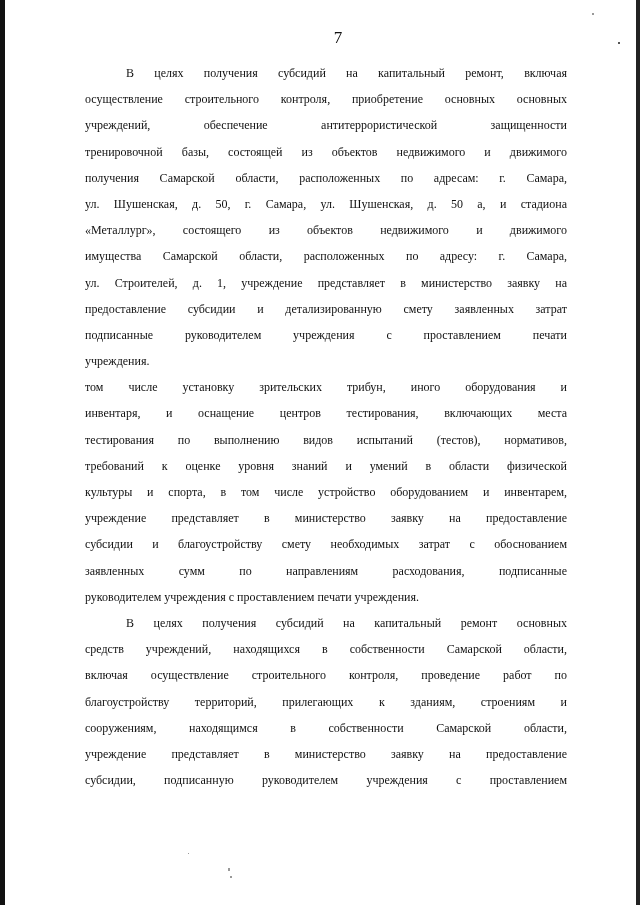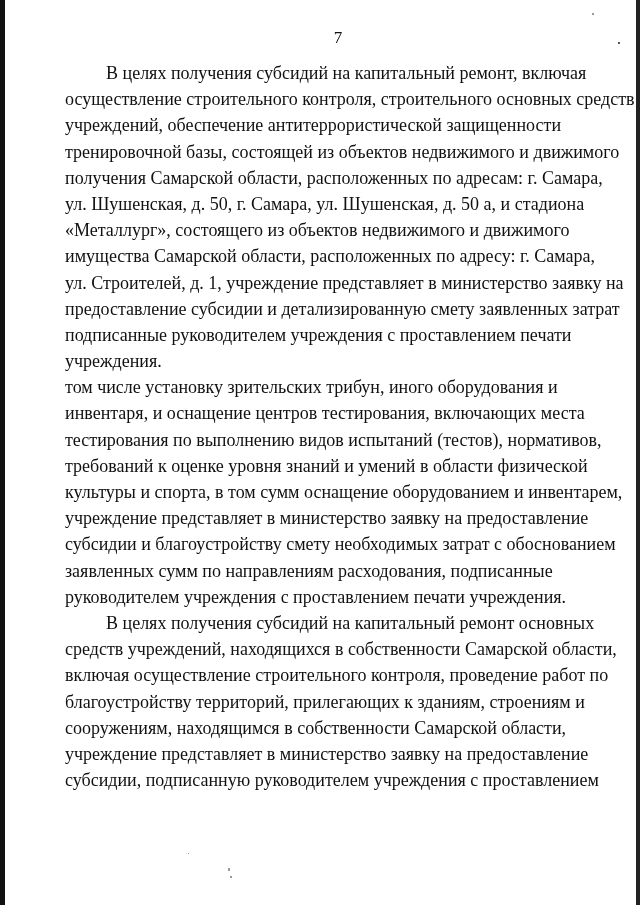--- a/index.html
+++ b/index.html
@@ -9,60 +9,60 @@
     font-family: "Liberation Serif", "DejaVu Serif", serif;
     color: #111111;
   }
   .border-left { position: absolute; left: 0; top: 0; width: 5px; height: 905px; background: #111; }
   .border-right { position: absolute; right: 0; top: 0; width: 4px; height: 905px; background: #222; }
   .page-number {
     position: absolute; top: 28px; left: 0; width: 676px; text-align: center;
     font-size: 17px; line-height: 20px;
   }
   .body-text {
-    position: absolute; left: 65px; top: 60px; width: 482px;
-    font-size: 18px; line-height: 26.2px;
+    position: absolute; left: 85px; top: 60px; width: 482px;
+    font-size: 12px; line-height: 26.2px;
   }
   .line {
     display: block; height: 26.2px; white-space: nowrap;
     text-align: justify; text-align-last: justify;
   }
   .line.indent { padding-left: 41px; }
   .line.last { text-align: right; text-align-last: left; }
   .speck { position: absolute; background: #999; }
 </style>
 </head>
 <body>
 
 <div class="border-left"></div>
 <div class="border-right"></div>
 
 <div class="page-number">7</div>
 
 <div class="body-text">
   <div>
     <span class="line indent">В целях получения субсидий на капитальный ремонт, включая</span>
-    <span class="line">осуществление строительного контроля, строительного основных средств</span>
+    <span class="line">осуществление строительного контроля, приобретение основных основных</span>
     <span class="line">учреждений, обеспечение антитеррористической защищенности</span>
     <span class="line">тренировочной базы, состоящей из объектов недвижимого и движимого</span>
     <span class="line">получения Самарской области, расположенных по адресам: г. Самара,</span>
     <span class="line">ул. Шушенская, д. 50, г. Самара, ул. Шушенская, д. 50 а, и стадиона</span>
     <span class="line">«Металлург», состоящего из объектов недвижимого и движимого</span>
     <span class="line">имущества Самарской области, расположенных по адресу: г. Самара,</span>
     <span class="line">ул. Строителей, д. 1, учреждение представляет в министерство заявку на</span>
     <span class="line">предоставление субсидии и детализированную смету заявленных затрат</span>
     <span class="line">подписанные руководителем учреждения с проставлением печати</span>
     <span class="line last">учреждения.</span>
   </div>
   <div>
     <span class="line">том числе установку зрительских трибун, иного оборудования и</span>
     <span class="line">инвентаря, и оснащение центров тестирования, включающих места</span>
     <span class="line">тестирования по выполнению видов испытаний (тестов), нормативов,</span>
     <span class="line">требований к оценке уровня знаний и умений в области физической</span>
-    <span class="line">культуры и спорта, в том сумм оснащение оборудованием и инвентарем,</span>
+    <span class="line">культуры и спорта, в том числе устройство оборудованием и инвентарем,</span>
     <span class="line">учреждение представляет в министерство заявку на предоставление</span>
     <span class="line">субсидии и благоустройству смету необходимых затрат с обоснованием</span>
     <span class="line">заявленных сумм по направлениям расходования, подписанные</span>
     <span class="line last">руководителем учреждения с проставлением печати учреждения.</span>
   </div>
   <div>
     <span class="line indent">В целях получения субсидий на капитальный ремонт основных</span>
     <span class="line">средств учреждений, находящихся в собственности Самарской области,</span>
     <span class="line">включая осуществление строительного контроля, проведение работ по</span>
     <span class="line">благоустройству территорий, прилегающих к зданиям, строениям и</span>

